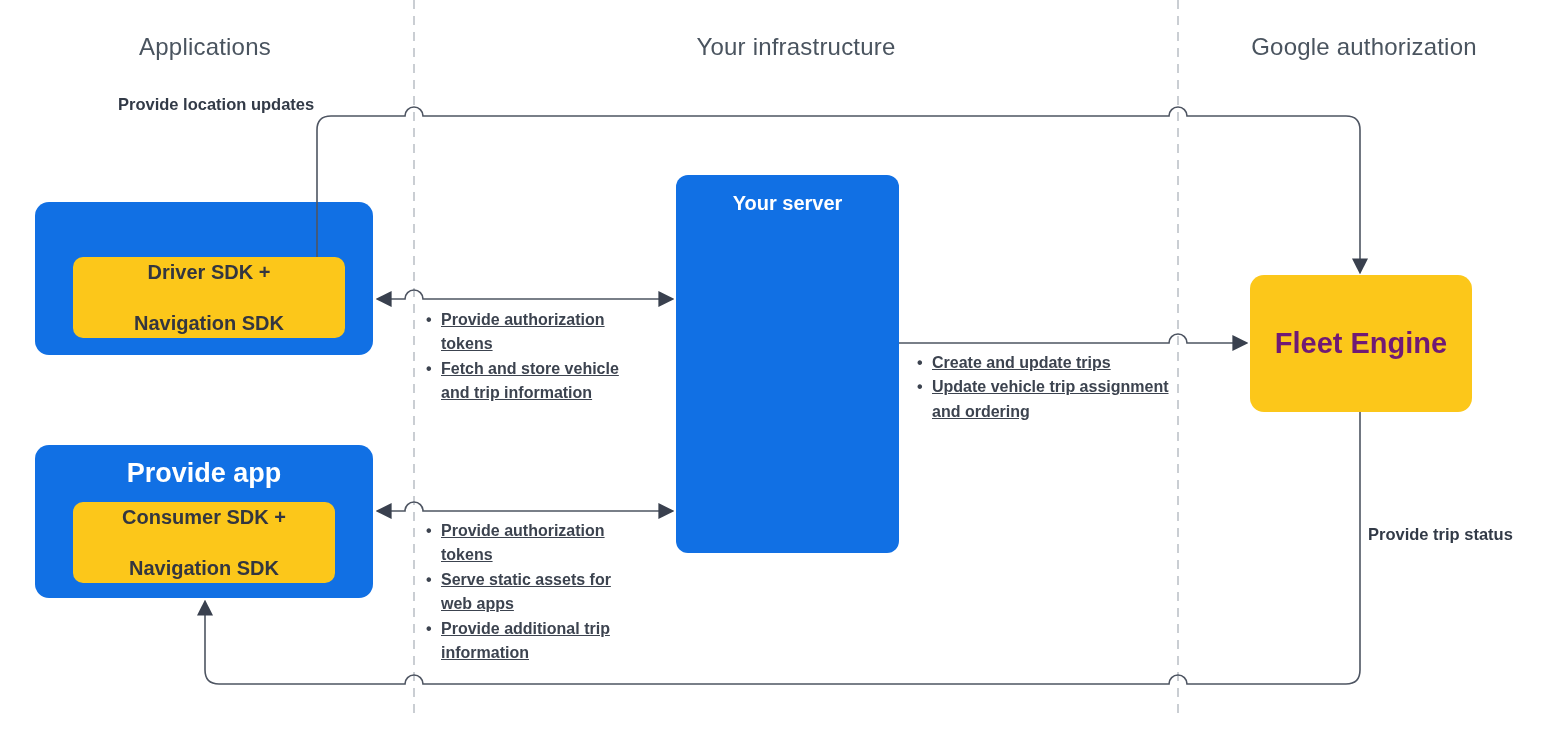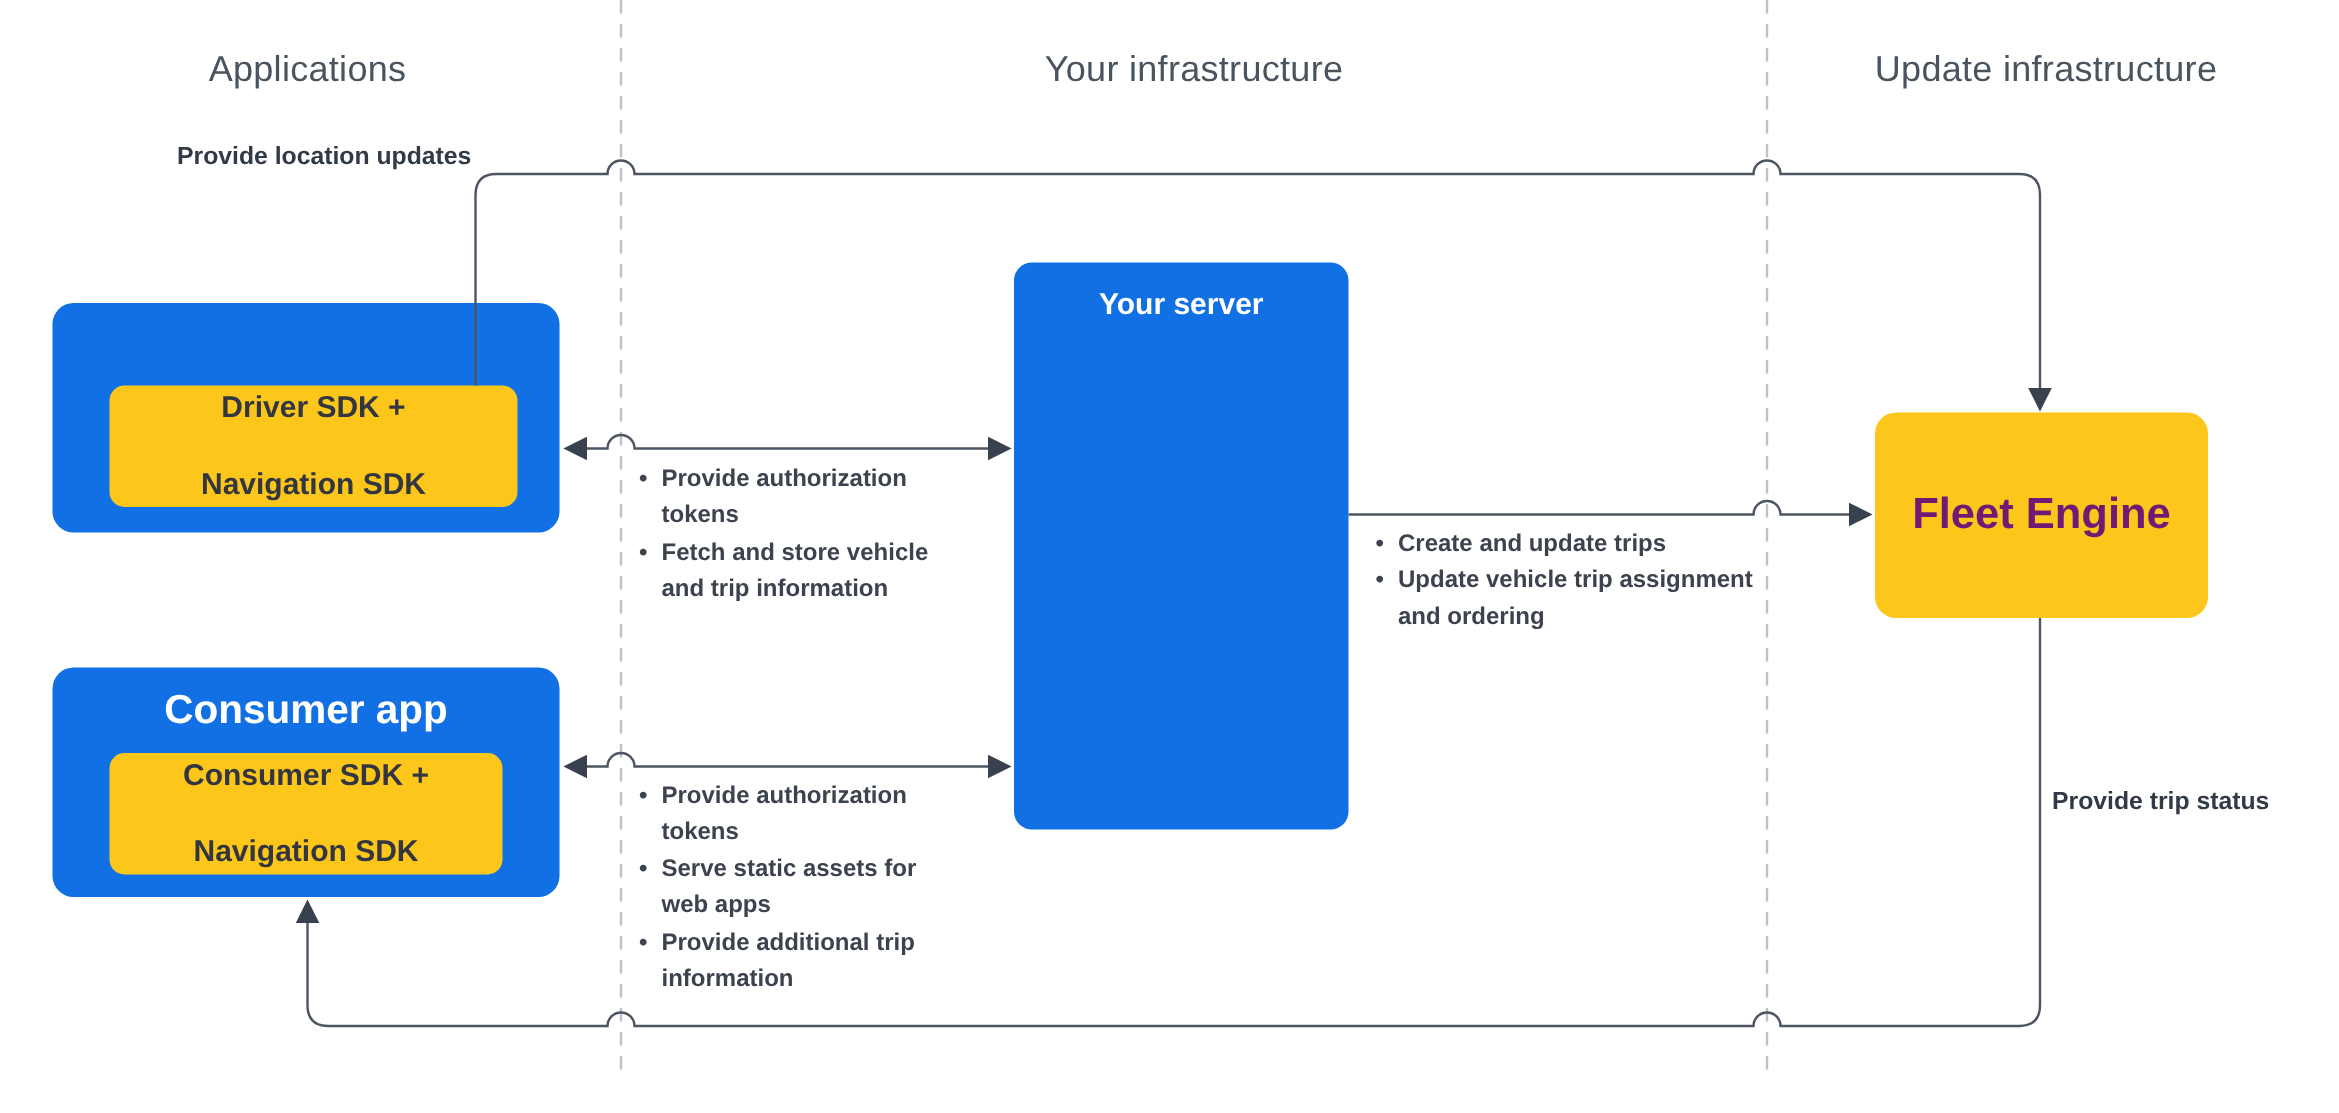--- a/index.html
+++ b/index.html
@@ -38,47 +38,47 @@
     font-size:29px;font-weight:700;color:#701a75;
   }
 
   .edge-label{
     position:absolute;font-size:16.5px;font-weight:700;color:#323A47;white-space:nowrap;
   }
   .edge-label.loc{left:118px;top:95px;}
   .edge-label.trip{left:1368px;top:525px;}
 
   .bullets{position:absolute;font-size:16px;font-weight:700;color:#3C434F;line-height:24.4px;}
-  .bullets ul{margin:0;padding:0;list-style:none;}
+  .bullets ul{margin:0;padding:0;list-style:none;text-decoration:underline;}
   .bullets li{position:relative;padding-left:15px;}
   .bullets li::before{content:"\2022";position:absolute;left:0;}
   .bullets.b1{left:426px;top:308px;width:215px;}
   .bullets.b2{left:426px;top:519px;width:197px;}
   .bullets.b3{left:917px;top:351px;width:252px;}
 
   svg.wires{position:absolute;left:0;top:0;pointer-events:none;}
 </style>
 </head>
 <body>
 
 <div class="canvas">
 
   <div class="lane-header yours">Your infrastructure</div>
   <div class="lane-header apps">Applications</div>
-  <div class="lane-header google">Update infrastructure</div>
+  <div class="lane-header google">Google authorization</div>
 
   <div class="node-blue driver-app">
     <div class="sdk-box">
       <span>Driver SDK +</span>
       <span>Navigation SDK</span>
     </div>
   </div>
 
   <div class="node-blue consumer-app">
-    <div class="node-title">Consumer app</div>
+    <div class="node-title">Provide app</div>
     <div class="sdk-box">
       <span>Consumer SDK +</span>
       <span>Navigation SDK</span>
     </div>
   </div>
 
   <div class="node-blue your-server">
     <div class="node-title">Your server</div>
   </div>
 

